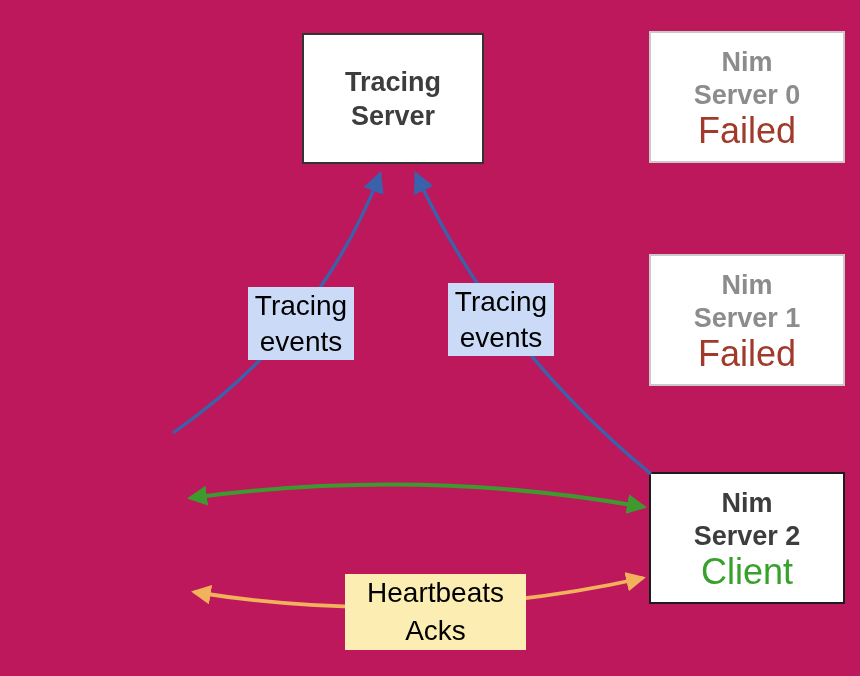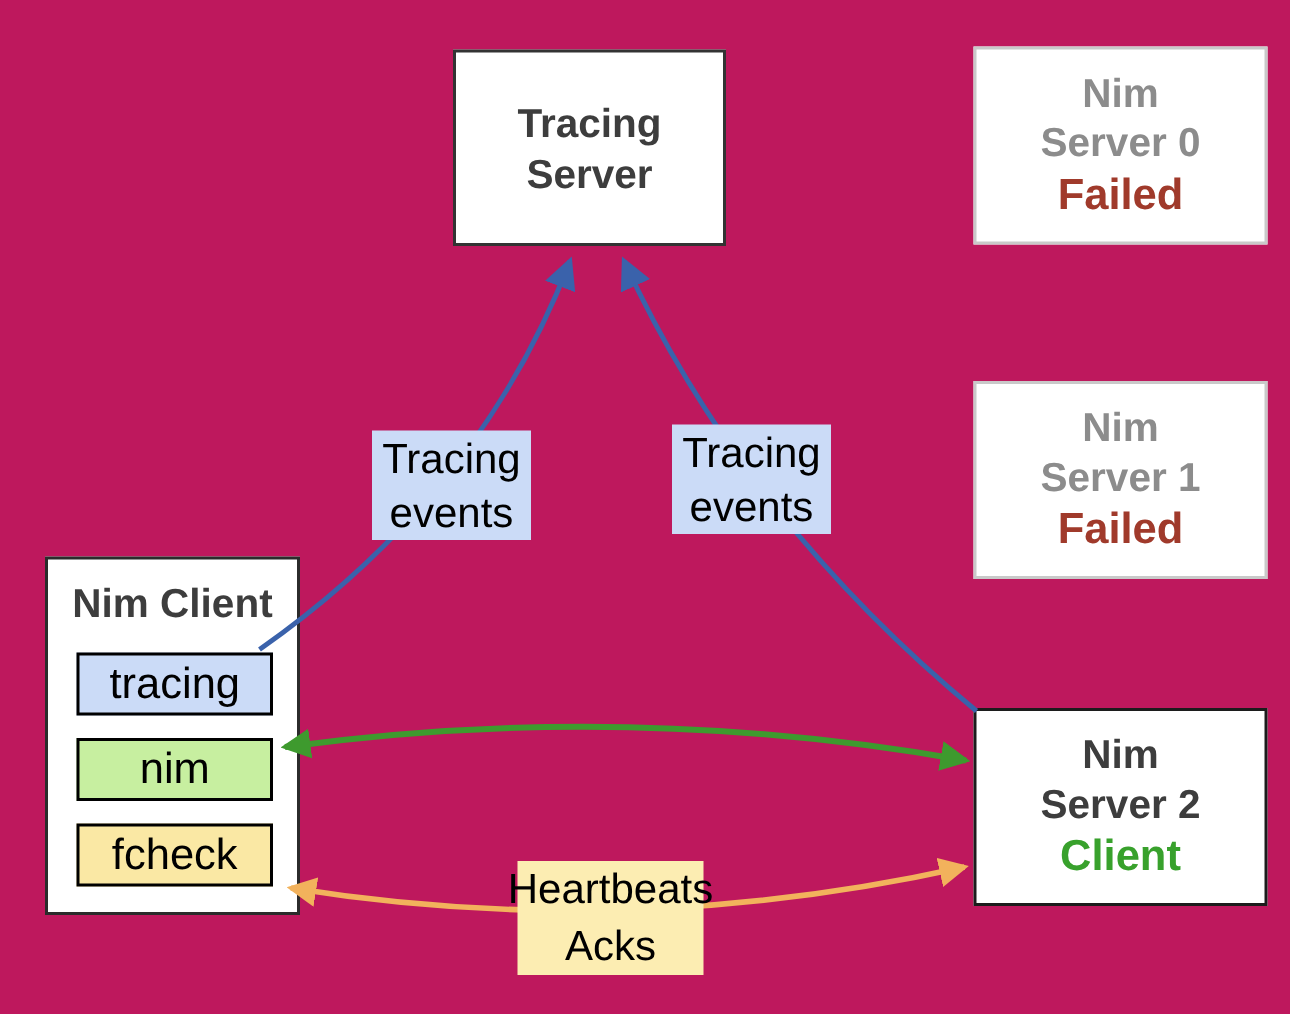--- a/index.html
+++ b/index.html
@@ -20,21 +20,21 @@
   .tracing-server .node-title { font-weight: bold; font-size: 27px; line-height: 34px; color: #3d3d3d; }
 
   
   .server { width: 196px; height: 132px; }
   .server-0 { left: 649px; top: 31px;  border: 2px solid #c9c9c9; }
   .server-1 { left: 649px; top: 254px; border: 2px solid #c9c9c9; }
   .server-2 { left: 649px; top: 472px; border: 2px solid #1c1c1c; }
   .server .server-name { font-weight: bold; font-size: 27px; line-height: 33px; }
   .server-0 .server-name, .server-1 .server-name { color: #8c8c8c; }
   .server-2 .server-name { color: #3d3d3d; }
-  .server .server-status { font-weight: bold; font-size: 29px; line-height: 37px; }
+  .server .server-status { font-weight: normal; font-size: 36px; line-height: 37px; }
   .status-failed  { color: #a03a2b; }
   .status-current { color: #38a12c; }
 
   
   .client { left: 30px; top: 371px; width: 170px; height: 239px; border: 2px solid #2b2b2b;
             justify-content: flex-start; }
   .client-title { font-weight: bold; font-size: 27px; color: #3d3d3d; margin-top: 14px; }
   .module { position: absolute; left: 19px; width: 131px; height: 42px; box-sizing: border-box;
             border: 2.5px solid #000000; display: flex; align-items: center; justify-content: center;
             font-size: 29px; color: #000000; }
@@ -44,21 +44,21 @@
 
   
   svg.arrows { position: absolute; left: 0; top: 0; width: 860px; height: 676px; pointer-events: none; }
 
   
   .edge-label { position: absolute; box-sizing: border-box; text-align: center;
                 font-size: 28px; color: #000000; display: flex; align-items: center; justify-content: center; }
   .label-tracing-left  { left: 248px; top: 287px; width: 106px; height: 73px; background: #cbdbf7; line-height: 36px; }
   .label-tracing-right { left: 448px; top: 283px; width: 106px; height: 73px; background: #cbdbf7; line-height: 36px; }
   .label-statemove     { left: 272px; top: 466px; width: 282px; height: 38px; background: #d6f7ac; line-height: 38px; }
-  .label-heartbeats    { left: 345px; top: 574px; width: 124px; height: 76px; background: #fcedb2; line-height: 38px; }
+  .label-heartbeats    { left: 345px; top: 574px; width: 181px; height: 76px; background: #fcedb2; line-height: 38px; }
 </style>
 </head>
 <body>
 
 <div class="canvas">
 
   <div class="node tracing-server">
     <div class="node-title pre">Tracing
 Server</div>
   </div>
@@ -74,26 +74,20 @@
 Server 1</div>
     <div class="server-status status-failed">Failed</div>
   </div>
 
   <div class="node server server-2">
     <div class="server-name pre">Nim
 Server 2</div>
     <div class="server-status status-current">Client</div>
   </div>
 
-  <div class="node client">
-    <div class="client-title">Nim Client</div>
-    <div class="module module-tracing">tracing</div>
-    <div class="module module-nim">nim</div>
-    <div class="module module-fcheck">fcheck</div>
-  </div>
 
   <svg class="arrows" viewBox="0 0 860 676" aria-hidden="true">
     <defs>
       <marker id="ah-blue" viewBox="0 0 10 10" refX="8.5" refY="5" markerWidth="6.5" markerHeight="6.5" orient="auto-start-reverse">
         <path d="M0,0 L10,5 L0,10 z" fill="#3a62ab"></path>
       </marker>
       <marker id="ah-green" viewBox="0 0 10 10" refX="8.5" refY="5" markerWidth="5" markerHeight="5" orient="auto-start-reverse">
         <path d="M0,0 L10,5 L0,10 z" fill="#3e9a2e"></path>
       </marker>
       <marker id="ah-orange" viewBox="0 0 10 10" refX="8.5" refY="5" markerWidth="5.2" markerHeight="5.2" orient="auto-start-reverse">

